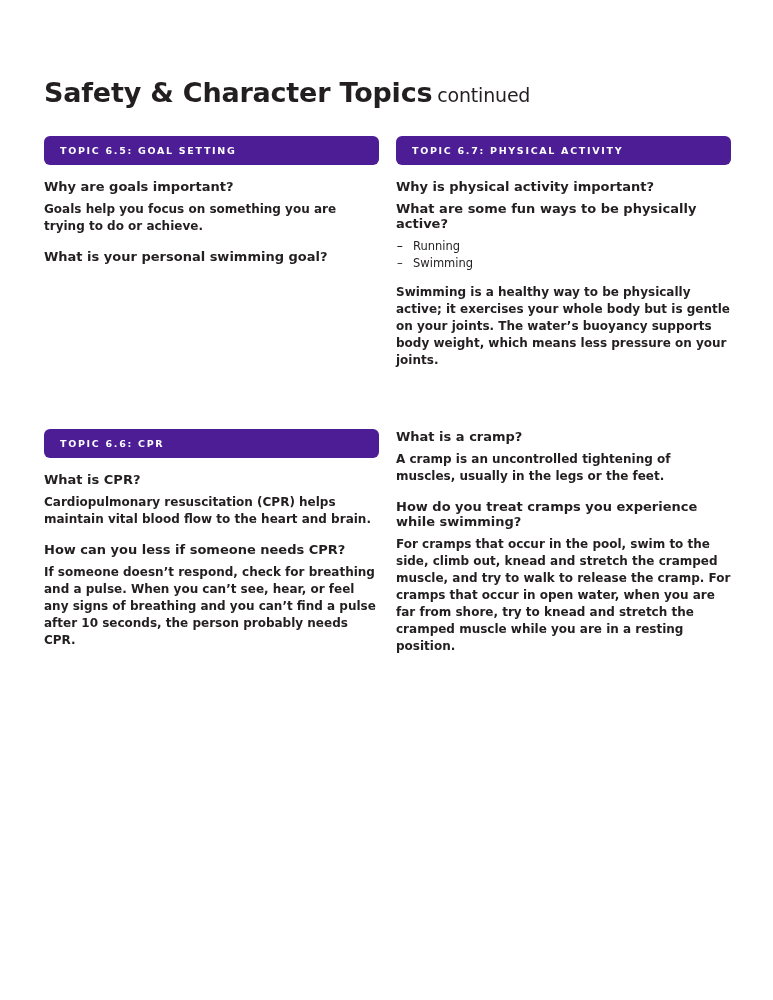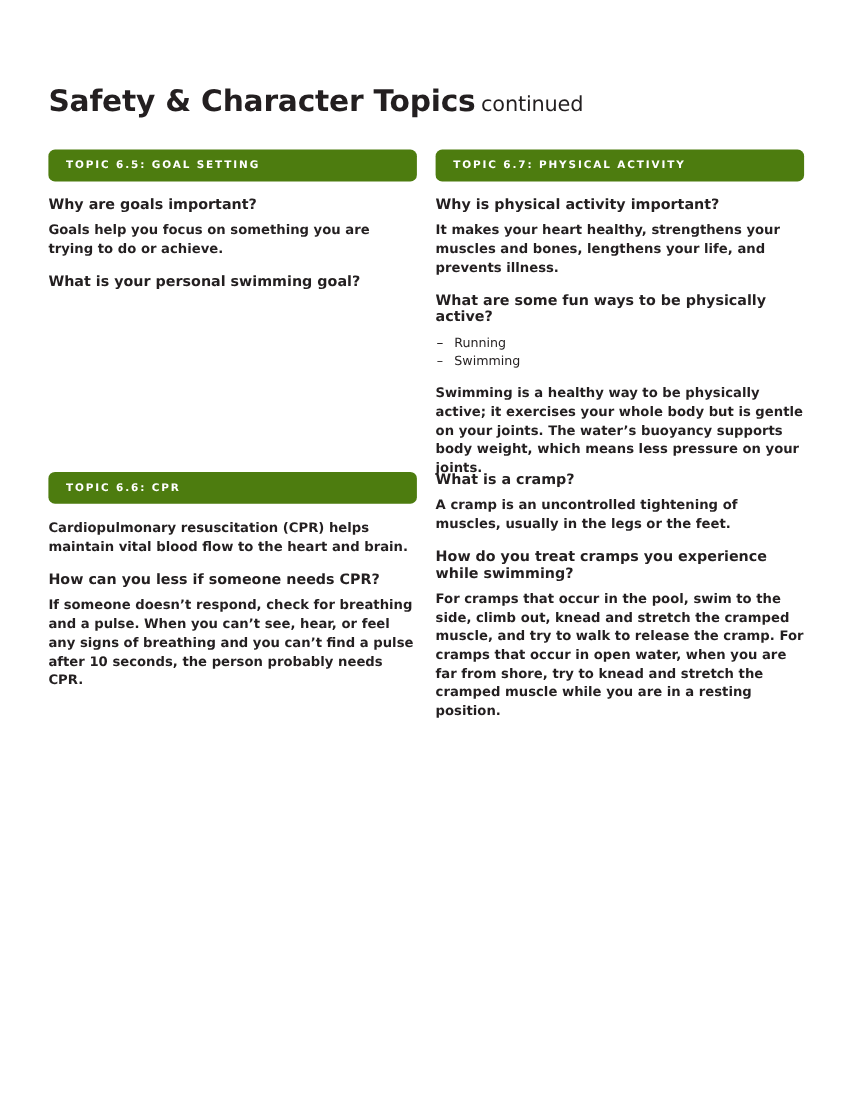--- a/index.html
+++ b/index.html
@@ -52,21 +52,21 @@
     position: absolute;
     width: 335px;
   }
   .topic-card.col-left  { left: 44px; }
   .topic-card.col-right { left: 396px; }
 
   .topic-card.row-1 { top: 136px; }
   .topic-card.row-2 { top: 429px; }
 
   .topic-banner {
-    background: #4d7c0f;
+    background: #4c1d95;
     border-radius: 6px;
     height: 29px;
     display: flex;
     align-items: center;
     padding: 0 0 0 16px;
     box-sizing: border-box;
     margin-bottom: 14px;
   }
   .topic-banner-label {
     color: #ffffff;
@@ -134,36 +134,36 @@
         <p class="q-heading">What is your personal swimming goal?</p>
       </div>
     </section>
 
     <section class="topic-card col-right row-1">
       <div class="topic-banner">
         <span class="topic-banner-label">TOPIC 6.7: PHYSICAL ACTIVITY</span>
       </div>
       <div class="topic-body">
         <p class="q-heading">Why is physical activity important?</p>
-        <p class="a-para">It makes your heart healthy, strengthens your muscles and bones, lengthens your life, and prevents illness.</p>
         <p class="q-heading">What are some fun ways to be physically active?</p>
         <ul class="dash-list">
           <li><span class="dash-mark">–</span></li>
           <li><span class="dash-mark">–</span><span>Running</span></li>
           <li><span class="dash-mark">–</span><span>Swimming</span></li>
         </ul>
         <p class="a-para">Swimming is a healthy way to be physically active; it exercises your whole body but is gentle on your joints. The water’s buoyancy supports body weight, which means less pressure on your joints.</p>
       </div>
     </section>
 
     <section class="topic-card col-left row-2">
       <div class="topic-banner">
         <span class="topic-banner-label">TOPIC 6.6: CPR</span>
       </div>
       <div class="topic-body">
+        <p class="q-heading">What is CPR?</p>
         <p class="a-para">Cardiopulmonary resuscitation (CPR) helps maintain vital blood flow to the heart and brain.</p>
         <p class="q-heading">How can you less if someone needs CPR?</p>
         <p class="a-para">If someone doesn’t respond, check for breathing and a pulse. When you can’t see, hear, or feel any signs of breathing and you can’t find a pulse after 10 seconds, the person probably needs CPR.</p>
       </div>
     </section>
 
     <section class="topic-card col-right row-2">
       <div class="topic-body">
         <p class="q-heading">What is a cramp?</p>
         <p class="a-para">A cramp is an uncontrolled tightening of muscles, usually in the legs or the feet.</p>

